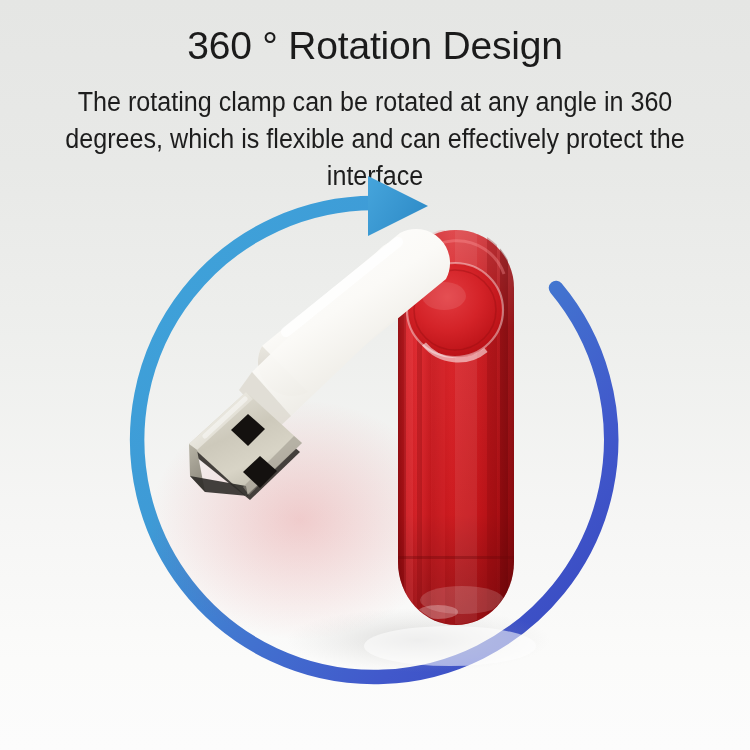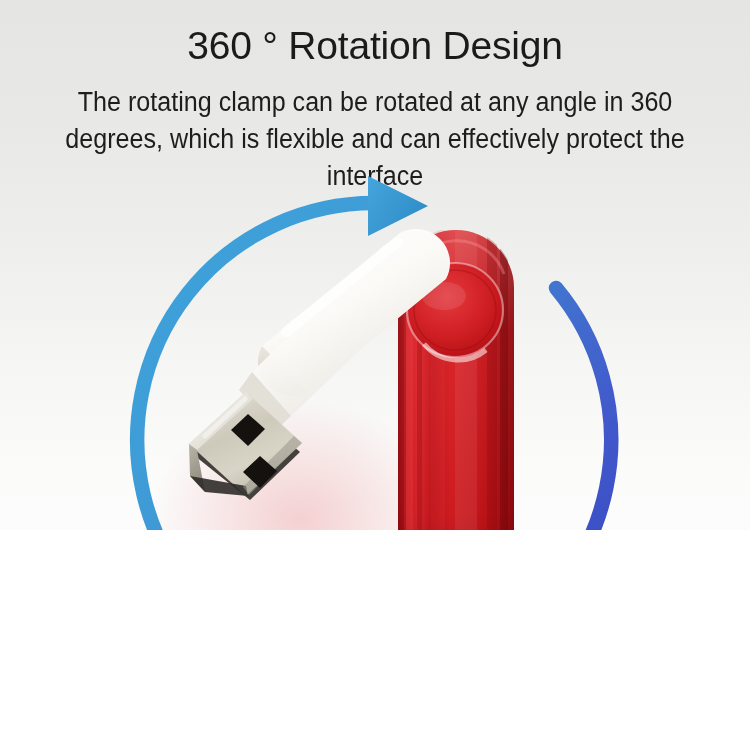--- a/index.html
+++ b/index.html
@@ -8,21 +8,21 @@
   }
   body {
     width: 750px;
     height: 750px;
     overflow: hidden;
     font-family: "Liberation Sans", sans-serif;
   }
   .stage {
     position: relative;
     width: 750px;
-    height: 530px;
+    height: 750px;
     background: linear-gradient(180deg, #e5e6e4 0%, #e8e9e7 22%, #eeefed 45%, #f6f6f5 70%, #fbfbfa 88%, #fcfcfc 100%);
     overflow: hidden;
   }
 
   
   .headline {
     position: absolute;
     left: 0;
     top: 22px;
     width: 750px;

